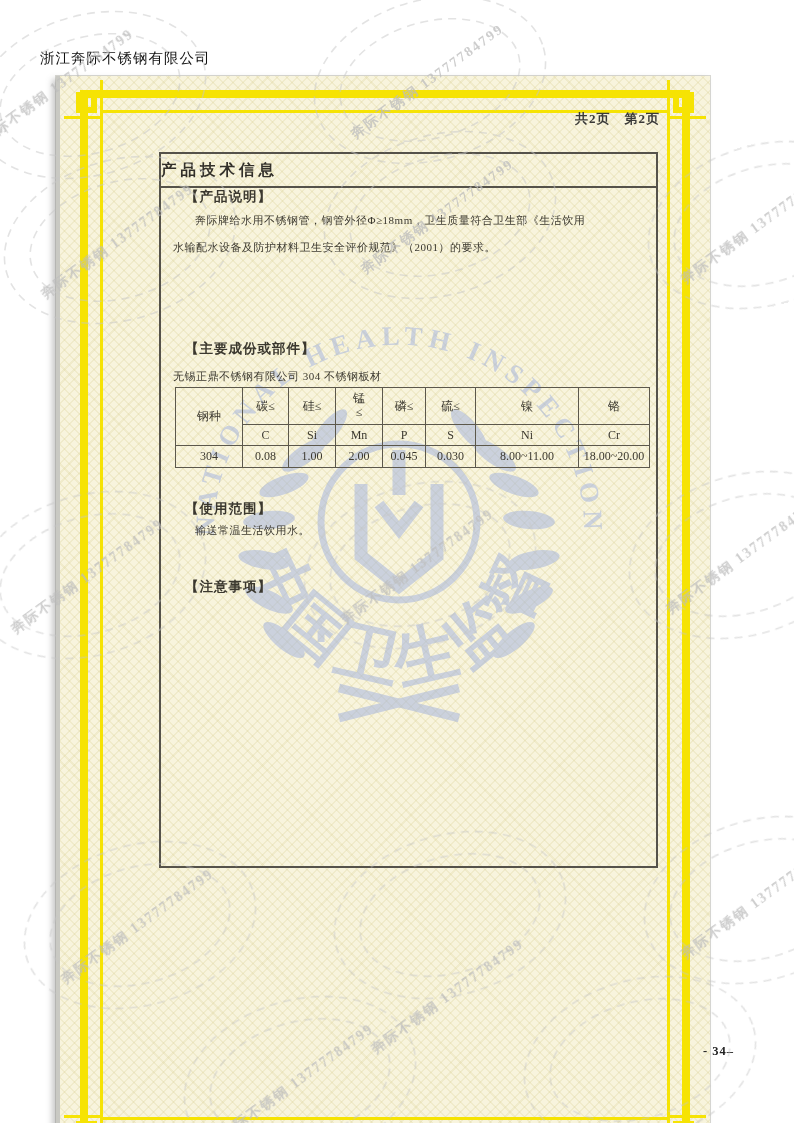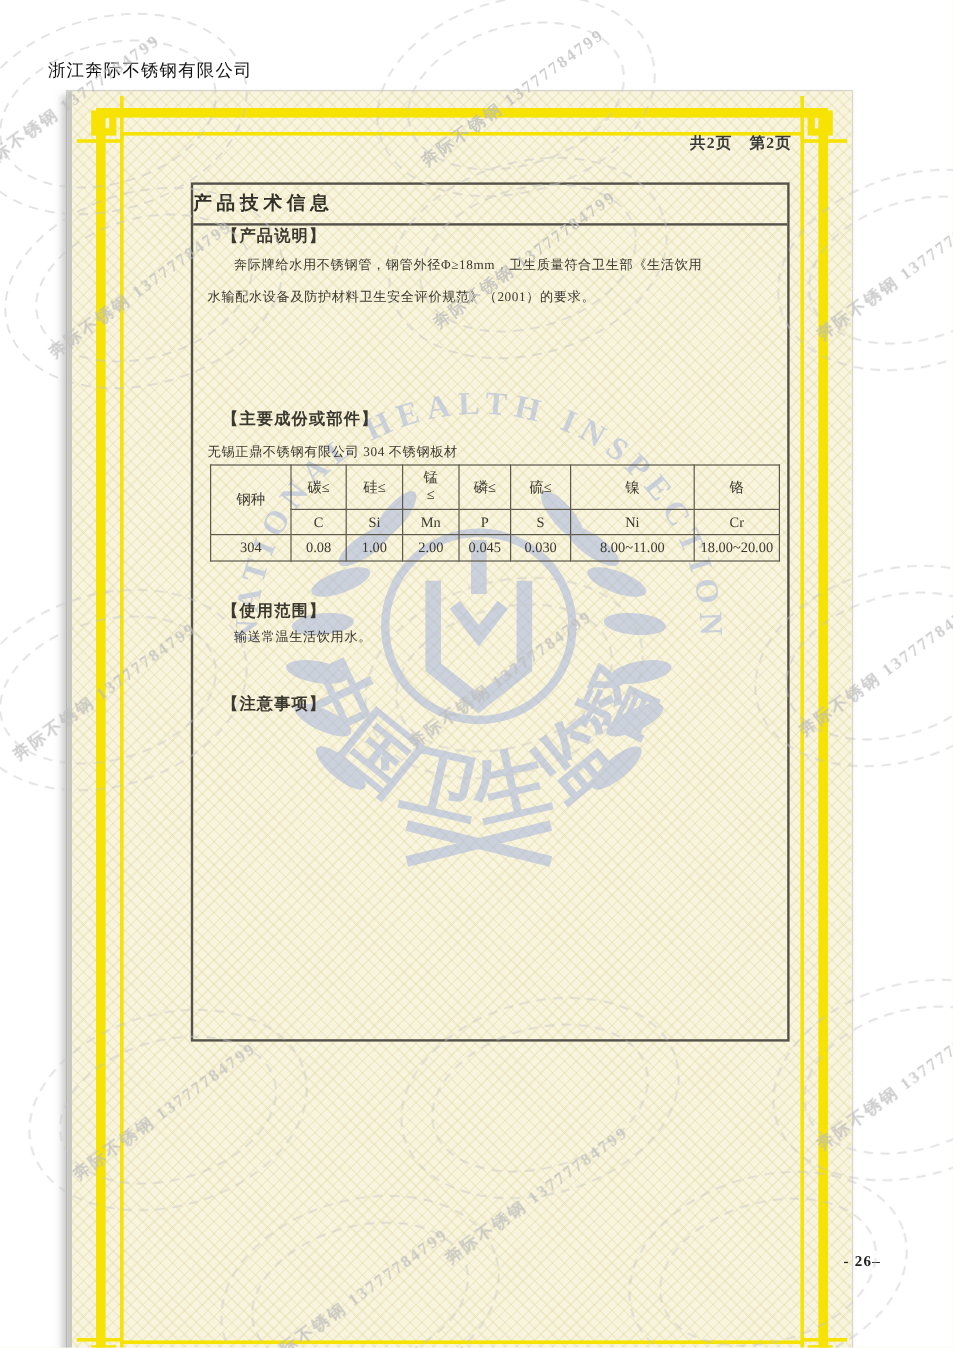--- a/index.html
+++ b/index.html
@@ -199,21 +199,21 @@
     </tbody>
       </table>
 
     <div class="sec-label" style="top:346px">【使用范围】</div>
     <div class="sec-text indent" style="top:369px">输送常温生活饮用水。</div>
 
     <div class="sec-label" style="top:424px">【注意事项】</div>
   </div>
 </div>
 
-<div class="page-number">- 26–</div>
+<div class="page-number">- 34–</div>
 
 <svg class="wm-overlay" width="794" height="1123" viewBox="0 0 794 1123">
   <g fill="none" stroke="#c7c7c7" stroke-width="1.6" stroke-dasharray="8 6" opacity="0.5">
     <g transform="translate(120 240) rotate(-16)">
         <ellipse rx="118" ry="80"></ellipse>
         <ellipse rx="92" ry="58"></ellipse>
       </g>
     <g transform="translate(440 215) rotate(-16)">
         <ellipse rx="118" ry="80"></ellipse>
         <ellipse rx="92" ry="58"></ellipse>

